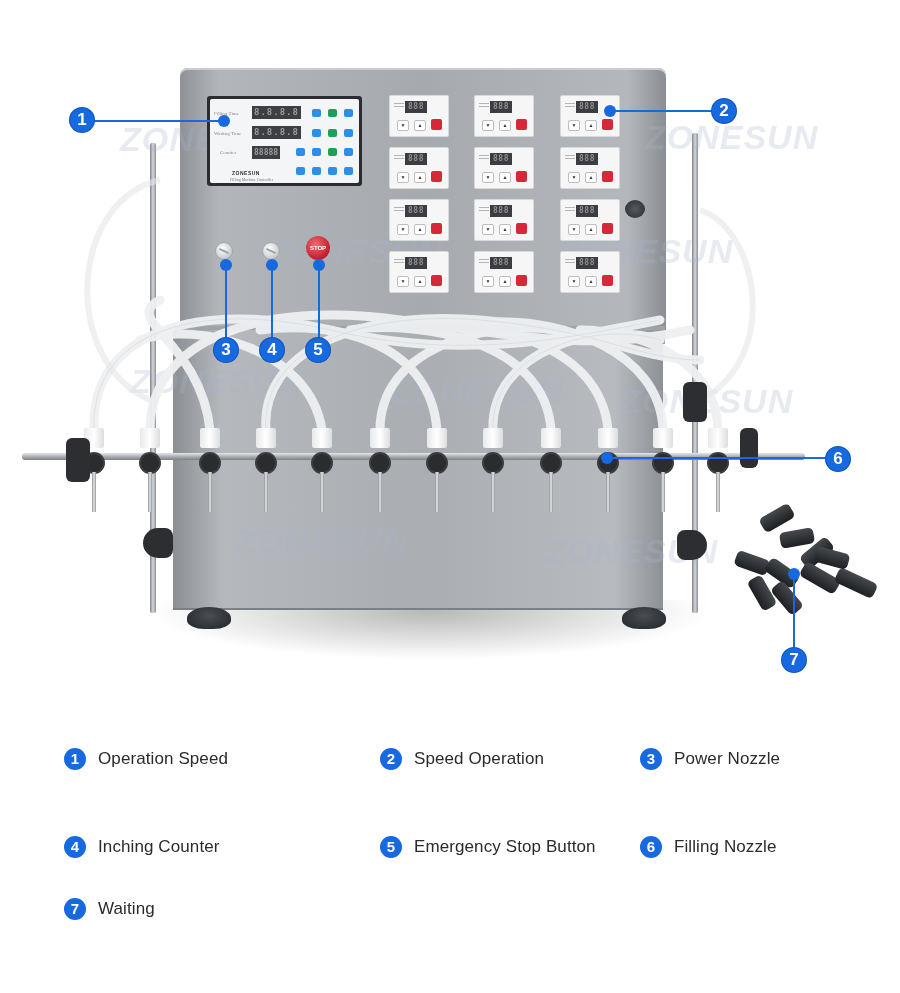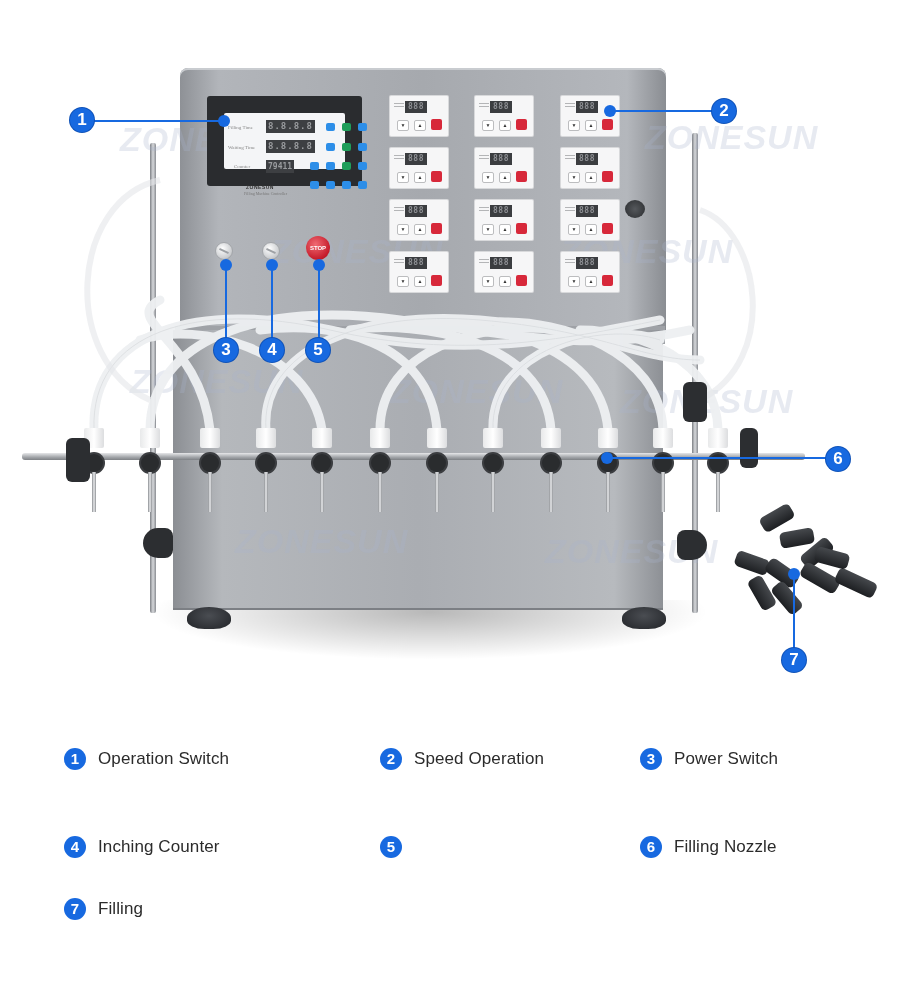--- a/index.html
+++ b/index.html
@@ -10,21 +10,21 @@
     background:linear-gradient(90deg,#8e9196 0%,#b2b5ba 8%,#a6a9ae 50%,#b4b7bc 92%,#8a8d92 100%);
     border-radius:8px 8px 0 0; box-shadow: inset 0 2px 0 #c9ccd0; }
   .base { position:absolute; left:173px; top:330px; width:490px; height:278px;
     background:linear-gradient(90deg,#8b8e93 0%,#b5b8bc 10%,#aaadb2 50%,#b7babe 90%,#8d9095 100%);
     border-bottom:2px solid #7c7f84; }
   .base-top { position:absolute; left:175px; top:326px; width:490px; height:18px; background:#9fa2a7; }
   .foot { position:absolute; width:44px; height:22px; background:radial-gradient(ellipse at 50% 40%,#4a4d52,#222428); border-radius:50% 50% 40% 40%; }
   .shadow-floor { position:absolute; left:150px; top:600px; width:560px; height:60px;
     background:radial-gradient(ellipse at 50% 20%, rgba(0,0,0,0.28), rgba(0,0,0,0) 70%); }
   
-  .ctrl { position:absolute; left:207px; top:96px; width:155px; height:90px; background:#2a2c2f; border-radius:3px; padding:17px; box-sizing:border-box; }
+  .ctrl { position:absolute; left:207px; top:96px; width:155px; height:90px; background:#2a2c2f; border-radius:3px; padding:3px; box-sizing:border-box; }
   .ctrl-inner { width:100%; height:100%; background:#f4f5f7; border-radius:2px; position:relative; }
   .ctrl-label { position:absolute; left:4px; font-family:"Liberation Serif", serif; font-size:5px; color:#888; }
   .seg { position:absolute; background:#3d3f42; color:#9a9c9f; font-family:"DejaVu Sans Mono", monospace; font-size:9px; font-weight:bold; letter-spacing:1px; line-height:13px; padding:0 2px; }
   .kbtn { position:absolute; width:9px; height:8px; border-radius:2px; }
   .brand { position:absolute; left:22px; top:71px; font-size:5px; font-weight:bold; color:#333; letter-spacing:0.5px; }
   .brand-sub { position:absolute; left:20px; top:78px; font-size:4px; color:#777; font-family:"Liberation Serif", serif; }
   
   .reg { position:absolute; width:58px; height:40px; background:#f6f6f7; border-radius:1px; box-shadow:0 0 0 1px #d8d9db; }
   .reg .disp { position:absolute; left:15px; top:5px; width:22px; height:12px; background:#3b3d40; color:#8e9094; font-family:"DejaVu Sans Mono", monospace; font-size:8px; font-weight:bold; line-height:12px; text-align:center; letter-spacing:0.5px; }
   .reg .lbl { position:absolute; left:4px; top:7px; width:10px; height:1px; background:#b4b5b7; box-shadow:0 3px 0 #b4b5b7; }
@@ -83,21 +83,21 @@
   <div class="wm" style="left:235px;top:522px;">ZONESUN</div>
   <div class="wm" style="left:545px;top:532px;">ZONESUN</div>
 
   <div class="ctrl">
     <div class="ctrl-inner">
       <span class="ctrl-label" style="top:12px;">Filling Time</span>
       <span class="seg" style="left:42px;top:7px;">8.8.8.8</span>
       <span class="ctrl-label" style="top:32px;">Waiting Time</span>
       <span class="seg" style="left:42px;top:27px;">8.8.8.8</span>
       <span class="ctrl-label" style="top:51px;left:10px;">Counter</span>
-      <span class="seg" style="left:42px;top:47px;font-size:8px;letter-spacing:0;">79411</span>
+      <span class="seg" style="left:42px;top:47px;font-size:8px;letter-spacing:0;">88888</span>
 
       <div class="kbtn" style="left:102px;top:10px;background:#2d8ee8;"></div>
       <div class="kbtn" style="left:118px;top:10px;background:#1f9e5a;"></div>
       <div class="kbtn" style="left:134px;top:10px;background:#2d8ee8;"></div>
       <div class="kbtn" style="left:102px;top:30px;background:#2d8ee8;"></div>
       <div class="kbtn" style="left:118px;top:30px;background:#1f9e5a;"></div>
       <div class="kbtn" style="left:134px;top:30px;background:#2d8ee8;"></div>
       <div class="kbtn" style="left:86px;top:49px;background:#2d8ee8;"></div>
       <div class="kbtn" style="left:102px;top:49px;background:#2d8ee8;"></div>
       <div class="kbtn" style="left:118px;top:49px;background:#1f9e5a;"></div>
@@ -344,38 +344,39 @@
   <div class="callout" style="left:826px;top:447px;">6</div>
 
   <div class="dot" style="left:788px;top:568px;"></div>
   <div class="line" style="left:793px;top:574px;width:2px;height:76px;"></div>
   <div class="callout" style="left:782px;top:648px;">7</div>
 </div>
 
 <div>
   <div class="legend-item" style="left:64px;top:748px;">
     <span class="legend-num">1</span>
-    <span class="legend-label">Operation Switch</span>
+    <span class="legend-label">Operation Speed</span>
   </div>
   <div class="legend-item" style="left:380px;top:748px;">
     <span class="legend-num">2</span>
     <span class="legend-label">Speed Operation</span>
   </div>
   <div class="legend-item" style="left:640px;top:748px;">
     <span class="legend-num">3</span>
-    <span class="legend-label">Power Switch</span>
+    <span class="legend-label">Power Nozzle</span>
   </div>
   <div class="legend-item" style="left:64px;top:836px;">
     <span class="legend-num">4</span>
     <span class="legend-label">Inching Counter</span>
   </div>
   <div class="legend-item" style="left:380px;top:836px;">
     <span class="legend-num">5</span>
+    <span class="legend-label">Emergency Stop Button</span>
   </div>
   <div class="legend-item" style="left:640px;top:836px;">
     <span class="legend-num">6</span>
     <span class="legend-label">Filling Nozzle</span>
   </div>
   <div class="legend-item" style="left:64px;top:898px;">
     <span class="legend-num">7</span>
-    <span class="legend-label">Filling</span>
+    <span class="legend-label">Waiting</span>
   </div>
 </div>
 
 </body></html>

